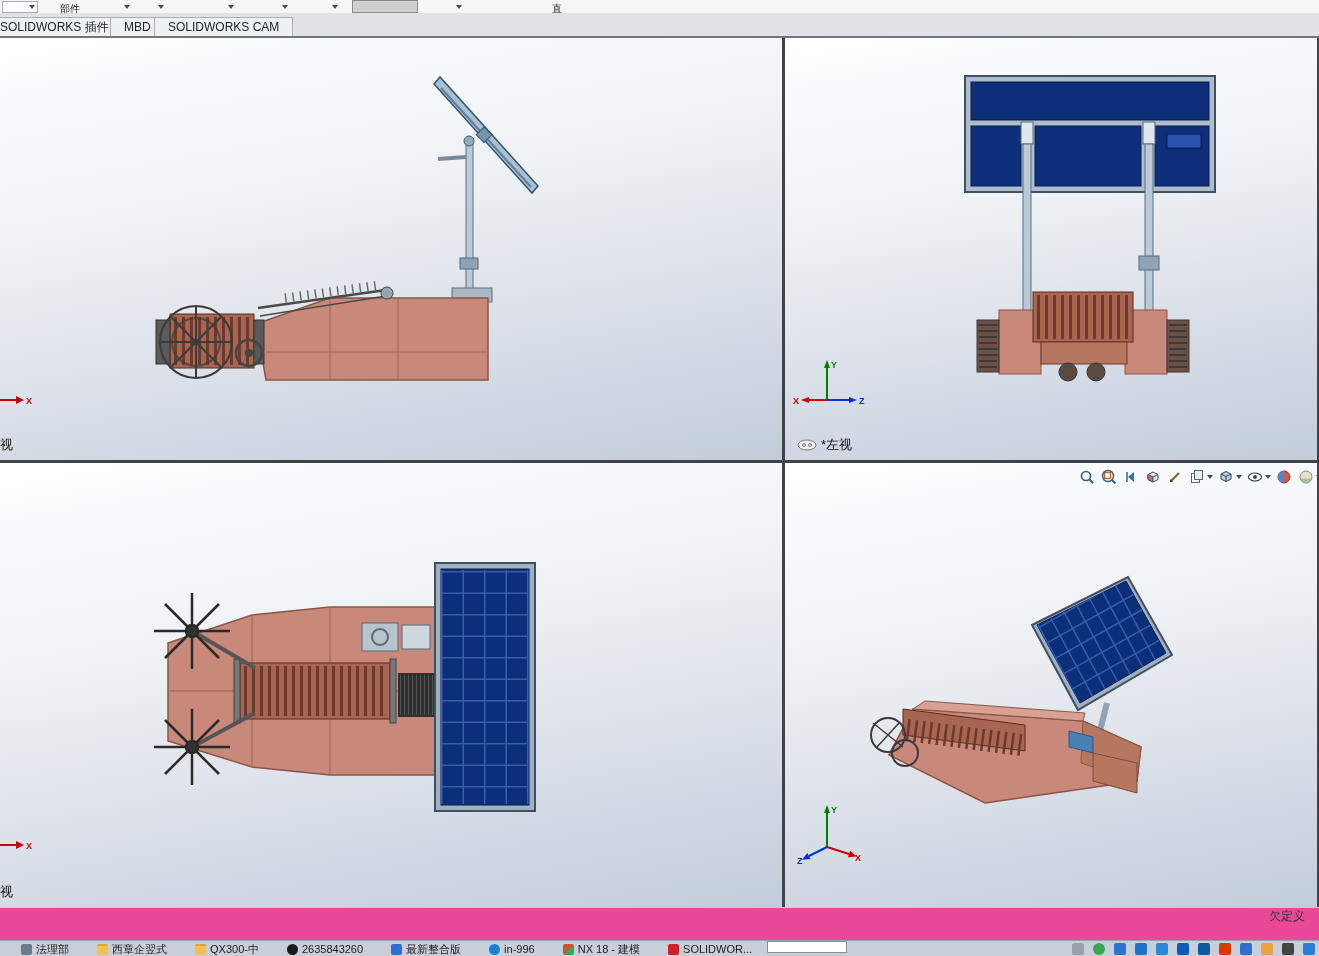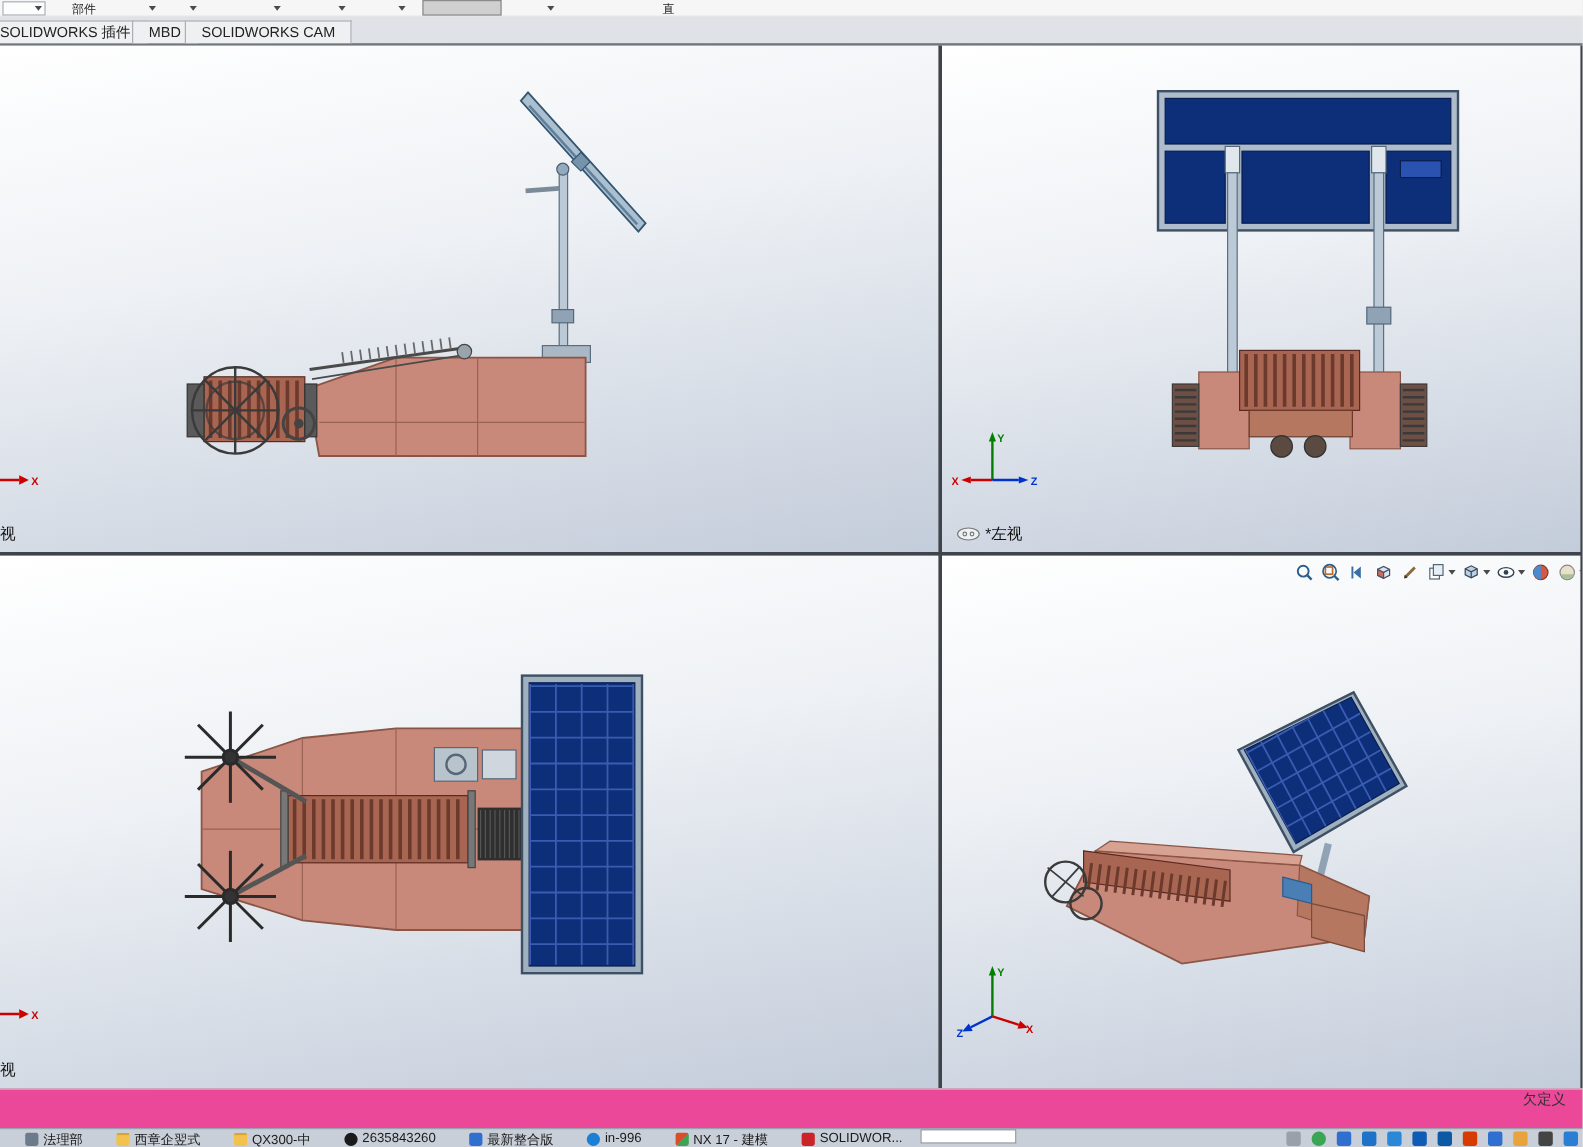--- a/index.html
+++ b/index.html
@@ -348,21 +348,21 @@
     <div class="tb-item">
         <span class="tb-ico" style="background:#2f6fd0"></span>
         <span>最新整合版</span>
       </div>
     <div class="tb-item">
         <span class="tb-ico" style="background:#1b7fd4;border-radius:50%"></span>
         <span>in-996</span>
       </div>
     <div class="tb-item">
         <span class="tb-ico" style="background:linear-gradient(135deg,#d84e2a 50%,#3aa655 50%)"></span>
-        <span>NX 17 - 建模</span>
+        <span>NX 18 - 建模</span>
       </div>
     <div class="tb-item">
         <span class="tb-ico" style="background:#cc2229"></span>
         <span>SOLIDWOR...</span>
       </div>
     <input class="tb-search" placeholder="" style="">
     <div class="tray">
       <span class="tray-ico" style="background:#9aa0a8"></span>
       <span class="tray-ico" style="background:#3aa655;border-radius:50%"></span>
       <span class="tray-ico" style="background:#2f6fd0"></span>

